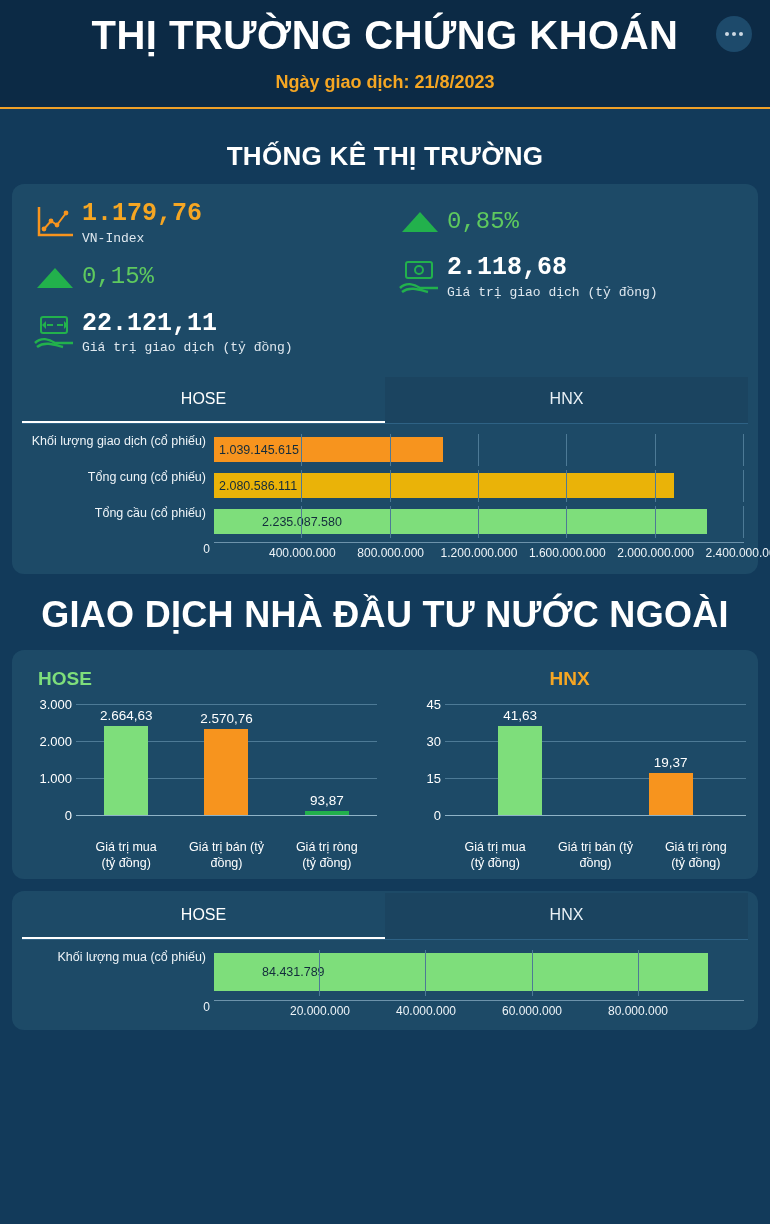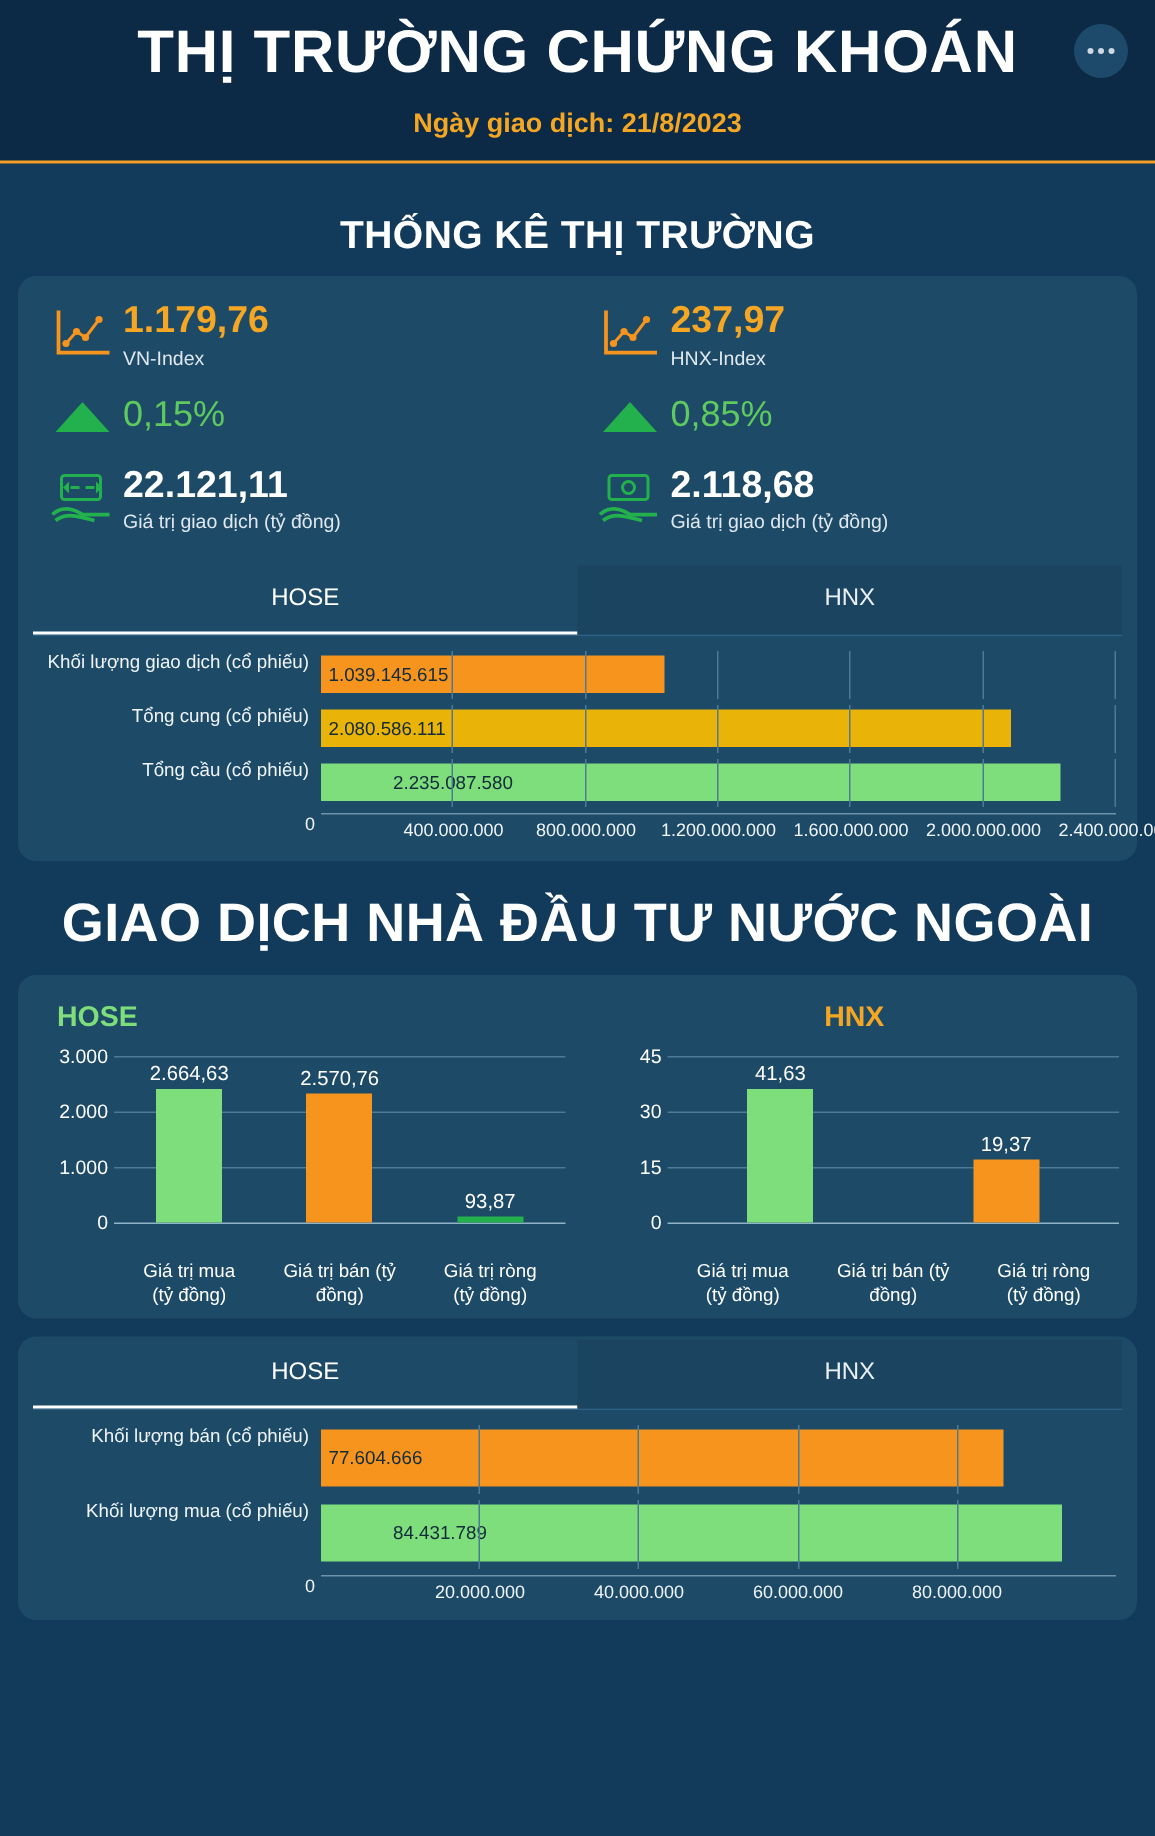--- a/index.html
+++ b/index.html
@@ -71,21 +71,21 @@
     border-radius: 12px;
     margin: 0 12px;
     padding: 12px 0 8px 0;
   }
 
   
   .stats {
     display: flex;
     padding: 4px 8px 10px 8px;
   }
-  .stats-col { width: 50%; padding: 0 8px; }
+  .stats-col { width: 50%; padding: 0 8px; font-family: Liberation Mono, monospace; }
   .stat-row {
     display: flex;
     align-items: center;
     margin-bottom: 10px;
     min-height: 44px;
   }
   .stat-icon { width: 54px; flex: 0 0 54px; display:flex; align-items:center; justify-content:center; }
   .stat-text .value {
     font-size: 25px;
     font-weight: bold;
@@ -344,36 +344,20 @@
             </svg>
           </div>
           <div class="stat-text">
             <div class="value white">22.121,11</div>
             <div class="label">Giá trị giao dịch (tỷ đồng)</div>
           </div>
         </div>
       </div>
 
       <div class="stats-col">
-        <div class="stat-row">
-          <div class="stat-icon">
-            <svg width="40" height="36" viewBox="0 0 40 36">
-              <path d="M4 2 L4 30 L38 30" stroke="#f7941e" stroke-width="2.5" fill="none"></path>
-              <polyline points="9,24 16,16 22,20 31,8" stroke="#f7941e" stroke-width="2" fill="none"></polyline>
-              <circle cx="9" cy="24" r="2.4" fill="#f7941e"></circle>
-              <circle cx="16" cy="16" r="2.4" fill="#f7941e"></circle>
-              <circle cx="22" cy="20" r="2.4" fill="#f7941e"></circle>
-              <circle cx="31" cy="8" r="2.4" fill="#f7941e"></circle>
-            </svg>
-          </div>
-          <div class="stat-text">
-            <div class="value orange">237,97</div>
-            <div class="label">HNX-Index</div>
-          </div>
-        </div>
 
         <div class="stat-row">
           <div class="stat-icon">
             <svg width="40" height="26" viewBox="0 0 40 26">
               <polygon points="20,3 38,23 2,23" fill="#22b14c"></polygon>
             </svg>
           </div>
           <div class="stat-text">
             <div class="value green">0,85%</div>
           </div>
@@ -534,33 +518,20 @@
   </div>
 
   <div class="bottom-card">
     <div class="tabs">
       <div class="tab active">HOSE</div>
       <div class="tab inactive">HNX</div>
     </div>
 
     <div class="hbar-chart">
       <div class="hbar-row tall">
-        <div class="hbar-label">Khối lượng bán (cổ phiếu)</div>
-        <div class="hbar-track">
-          <div class="gridlines">
-            <div></div>
-              <div></div>
-              <div></div>
-              <div></div>
-              <div style="border:none"></div>
-          </div>
-          <div class="hbar-fill orange" style="width:85.8%">77.604.666</div>
-        </div>
-      </div>
-      <div class="hbar-row tall">
         <div class="hbar-label">Khối lượng mua (cổ phiếu)</div>
         <div class="hbar-track">
           <div class="gridlines">
             <div></div>
               <div></div>
               <div></div>
               <div></div>
               <div style="border:none"></div>
           </div>
           <div class="hbar-fill lgreen" style="width:93.3%">84.431.789</div>

